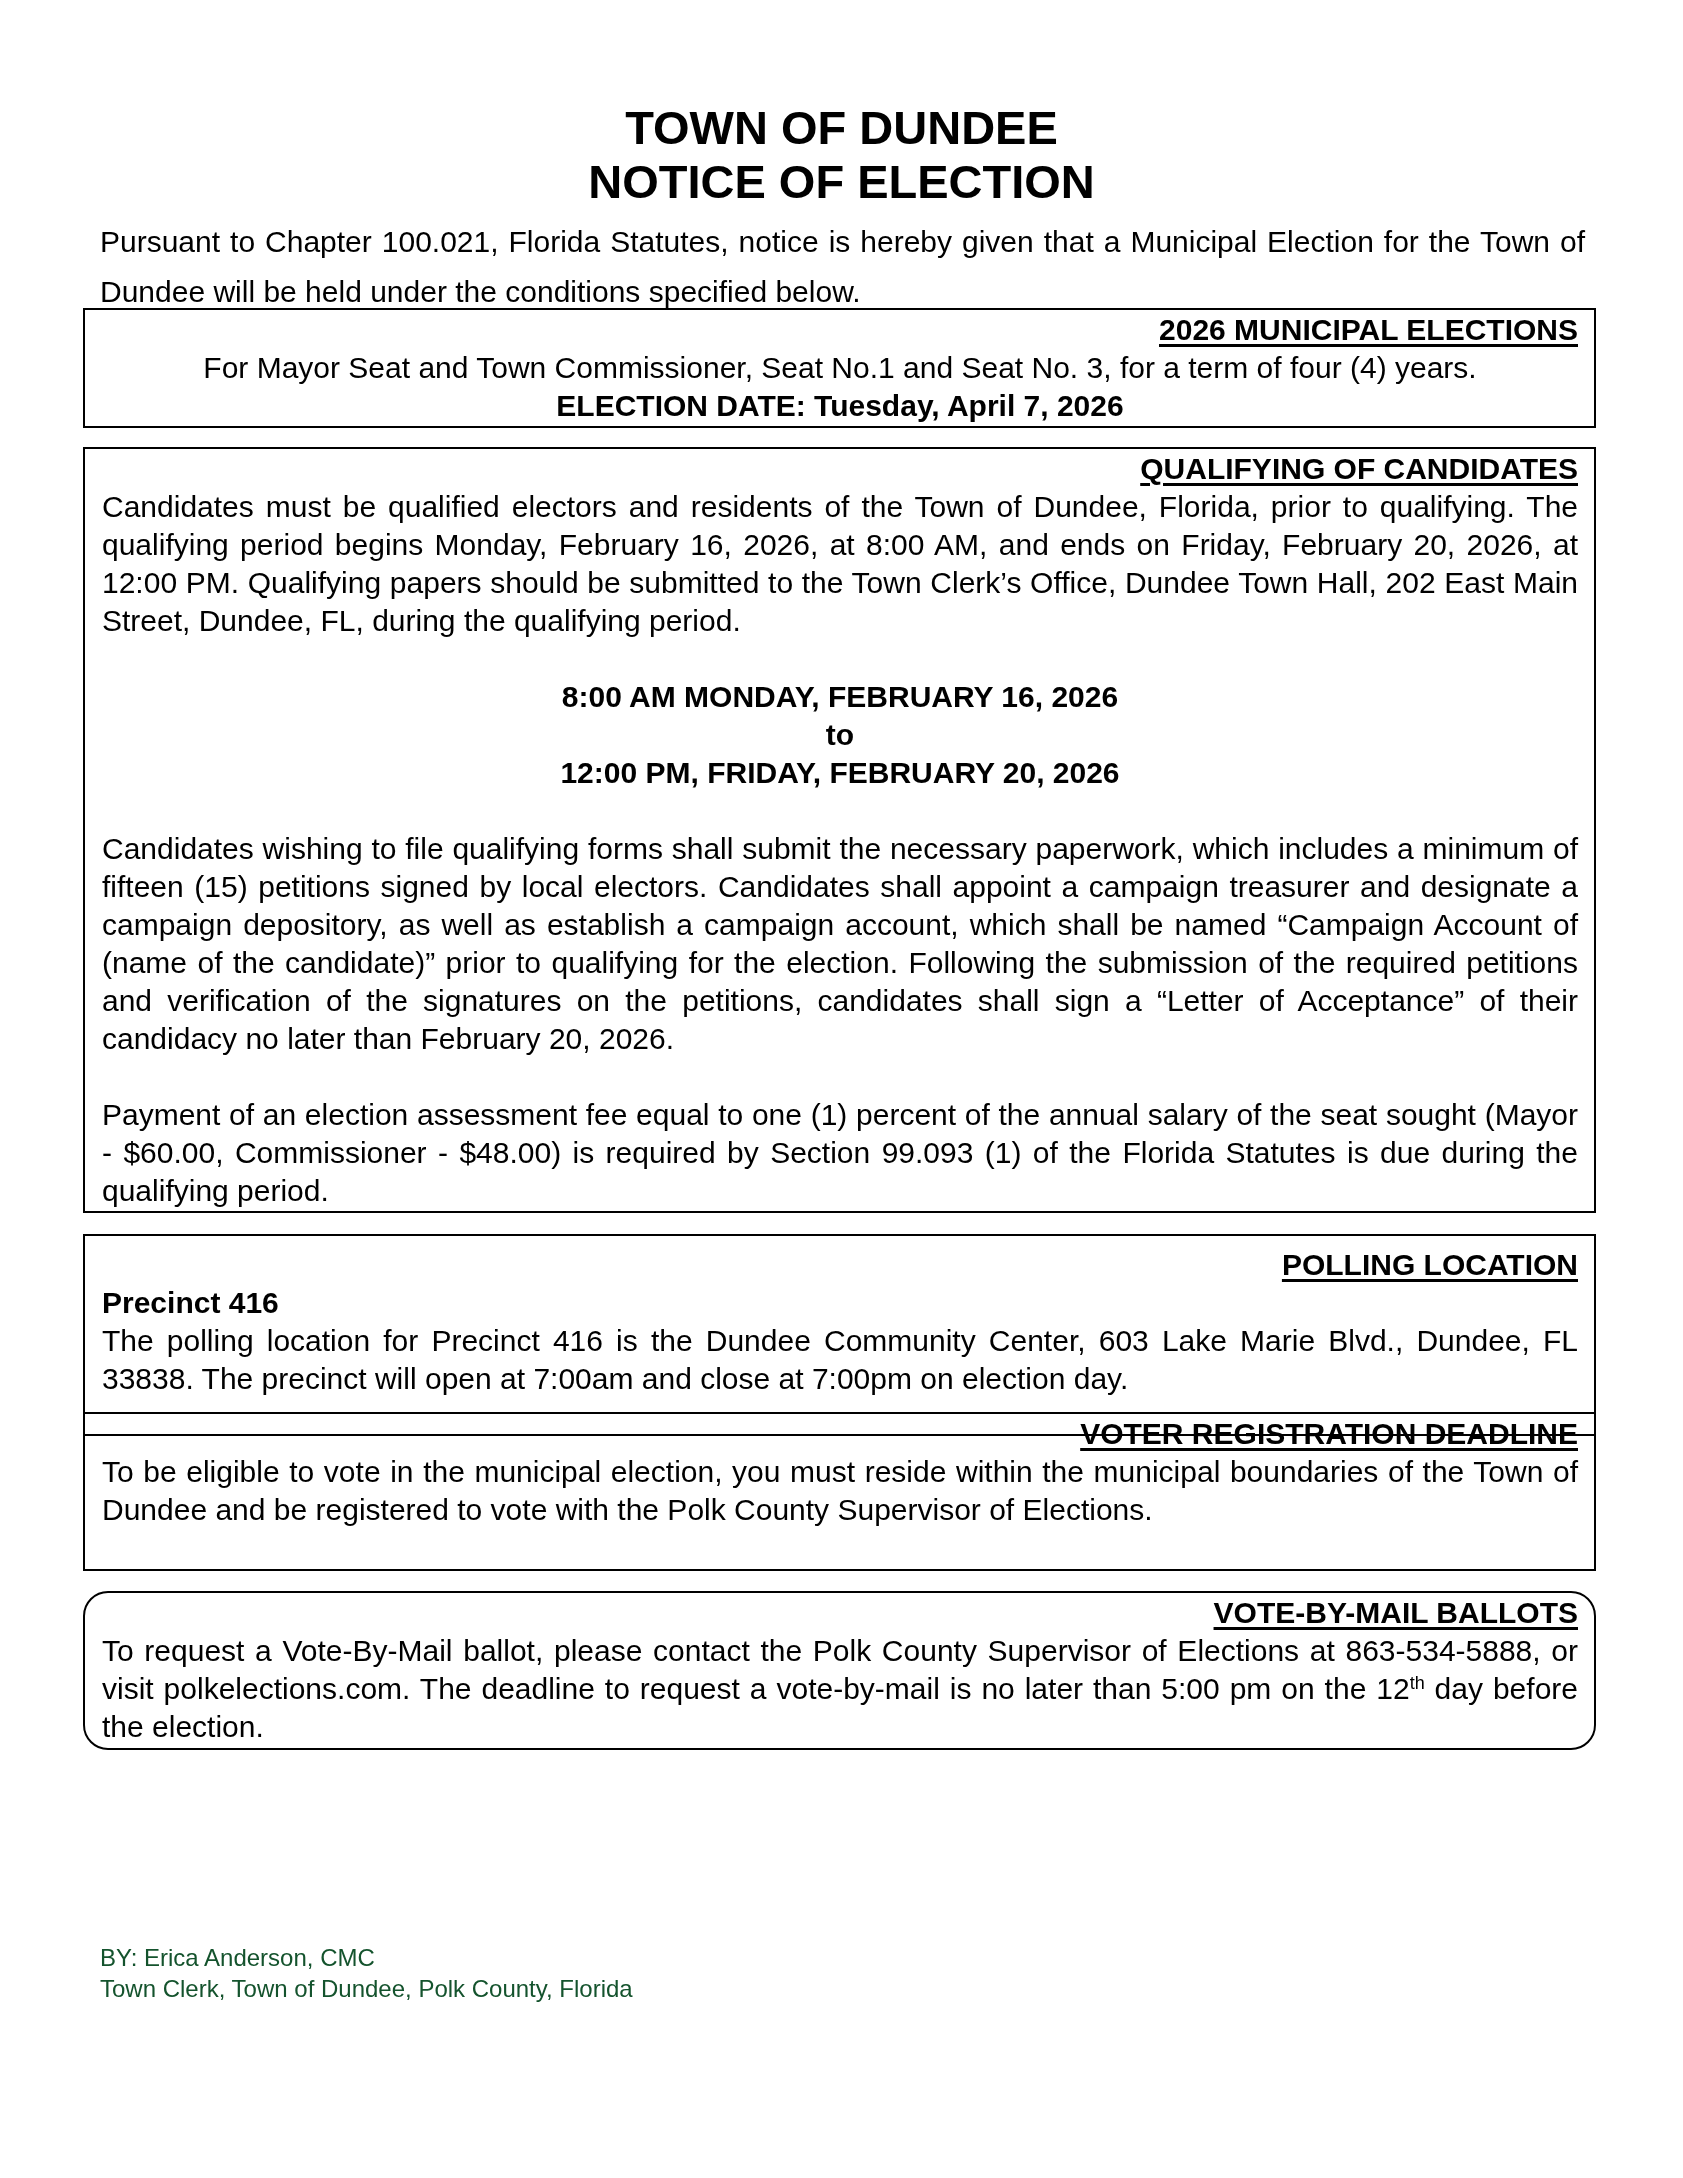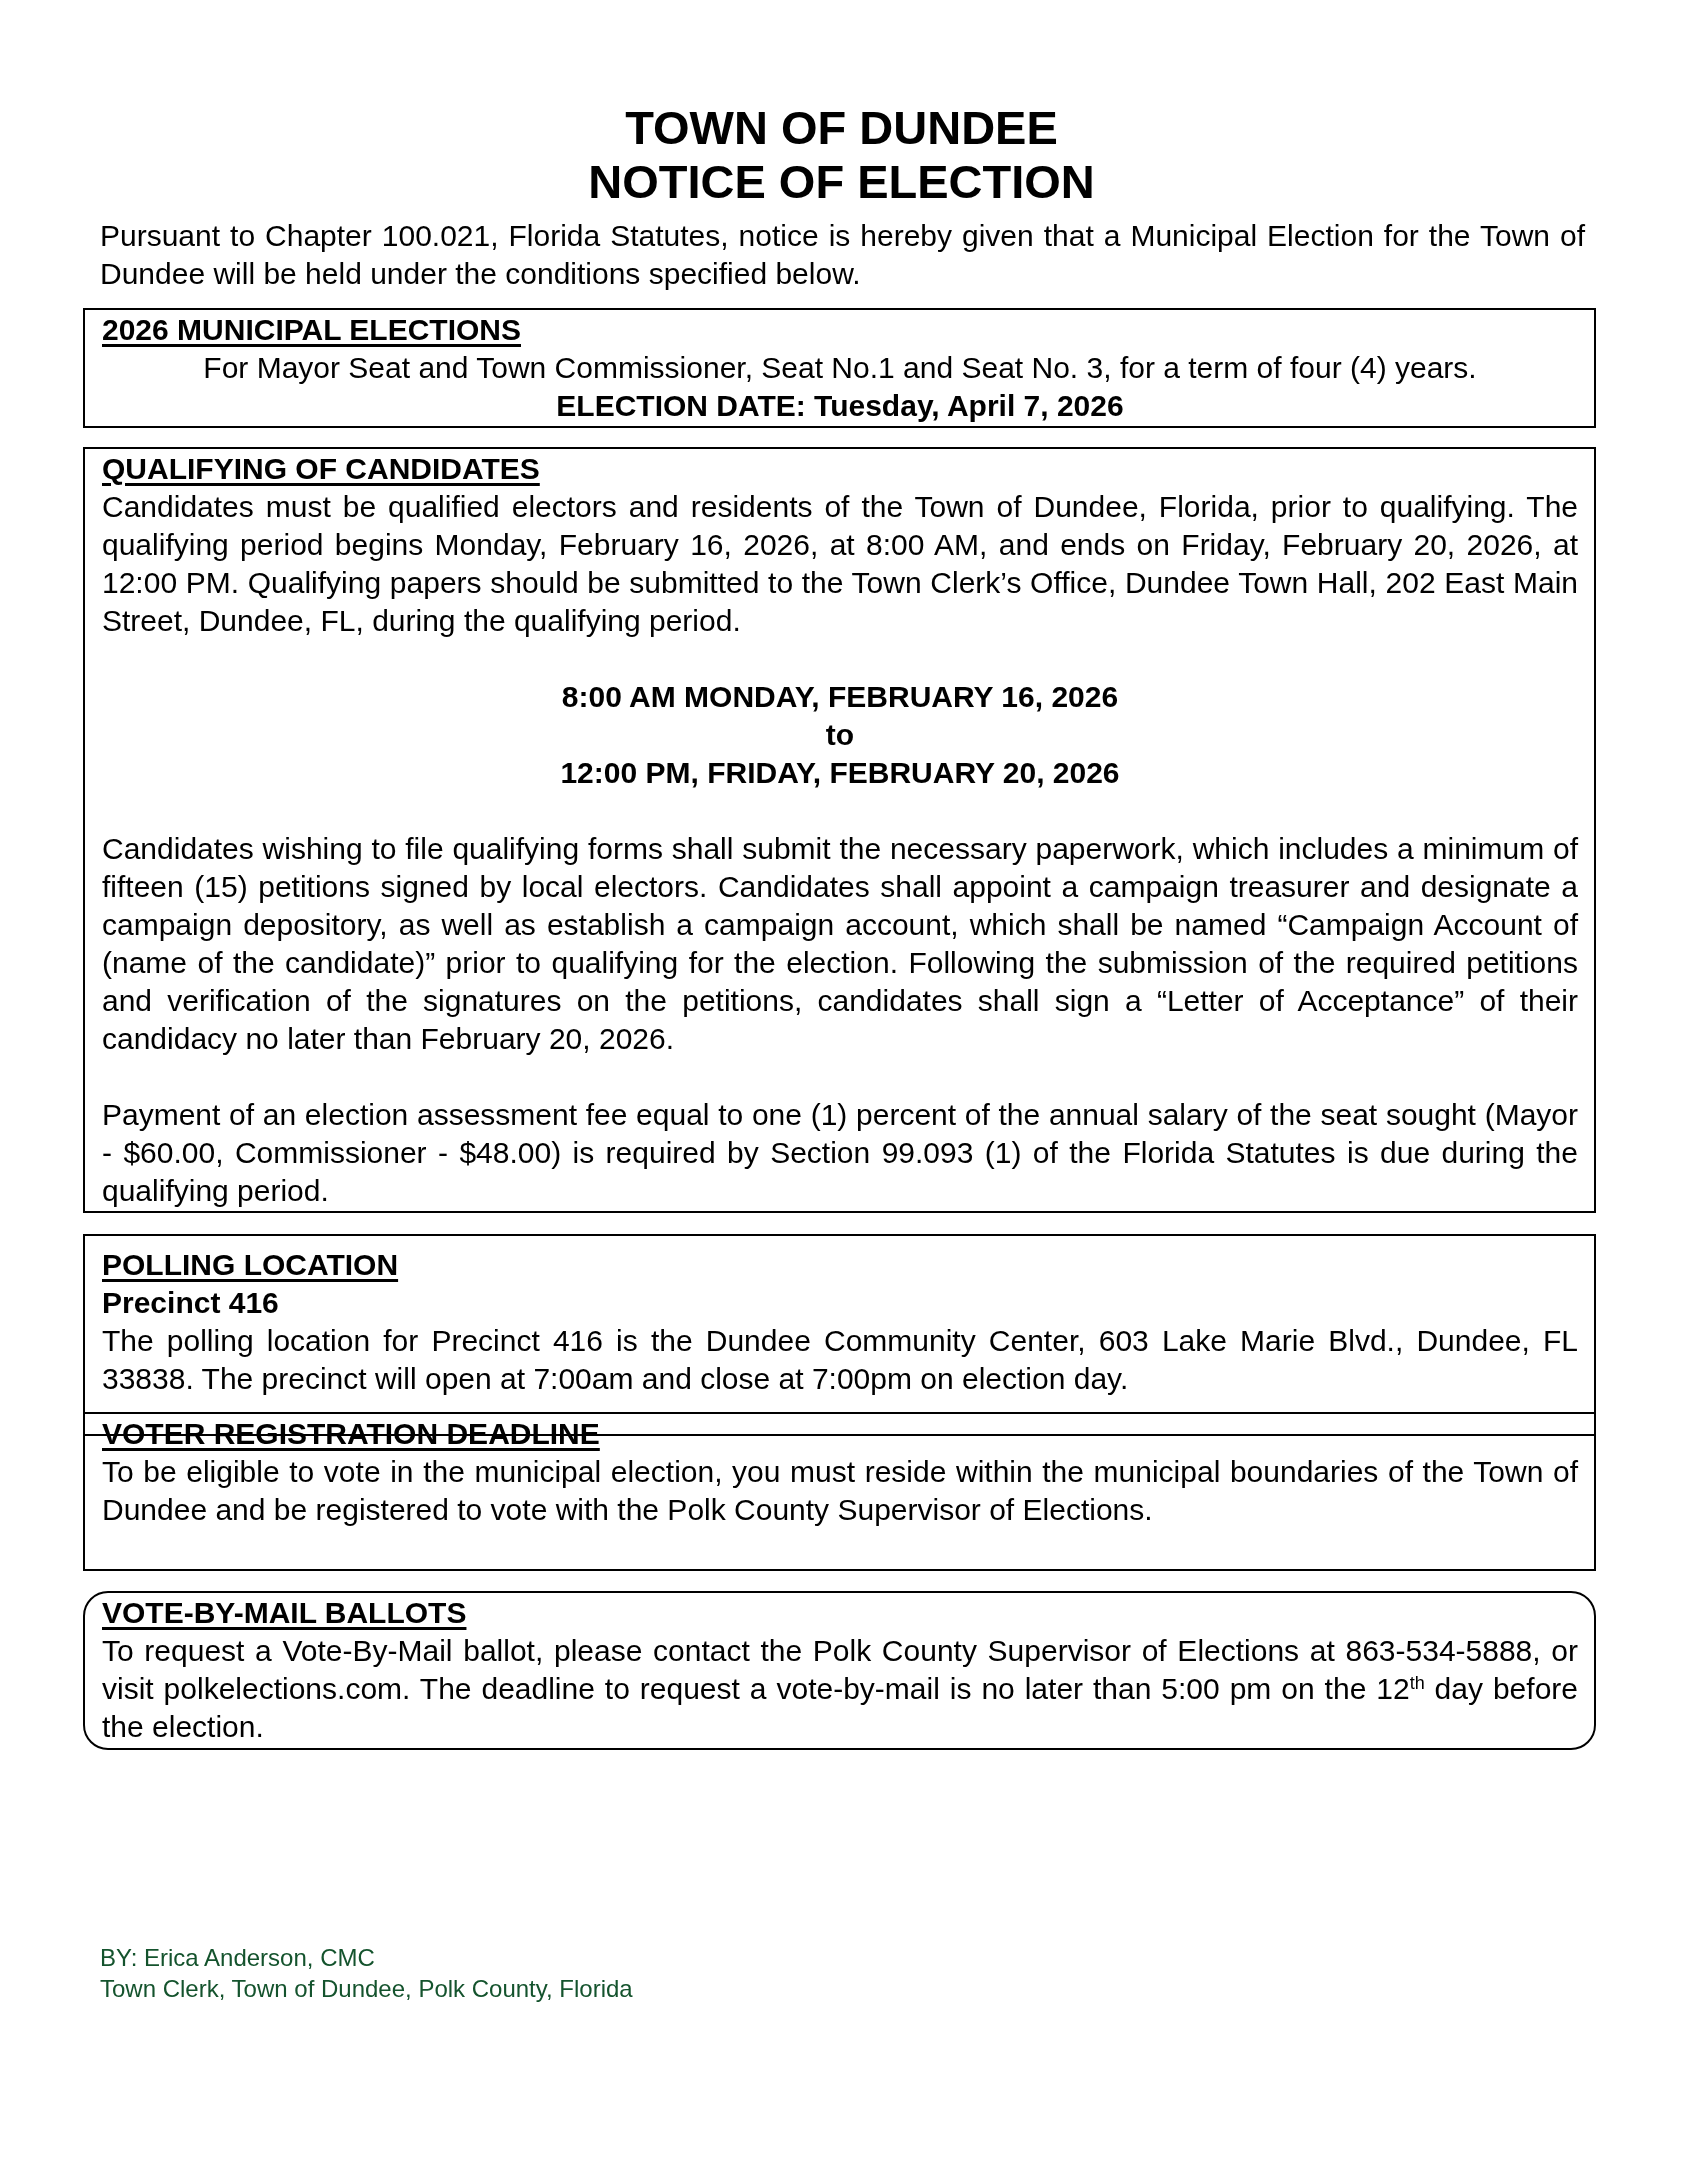--- a/index.html
+++ b/index.html
@@ -9,31 +9,31 @@
   }
   .page { position: absolute; left: 0; top: 0; width: 1683px; height: 2178px; }
   .title {
     position: absolute; left: 0; width: 1683px; text-align: center;
     font-weight: bold; font-size: 47px; line-height: 54px; margin: 0;
   }
   .t1 { top: 101px; }
   .t2 { top: 155px; }
   .intro {
     position: absolute; left: 100px; width: 1485px; top: 217px;
-    font-size: 30px; line-height: 38px; margin: 0; text-align: justify;
+    font-size: 30px; line-height: 50px; margin: 0; text-align: justify;
   }
   .box {
     position: absolute; left: 83px; width: 1513px;
     border: 2.5px solid #000; box-sizing: border-box;
     padding: 0 16px 0 17px;
     font-size: 30px; line-height: 38px;
   }
   .box p { margin: 0; }
   .box .hdr {
-    text-align: left; font-weight: bold; text-decoration: underline;
+    text-align: right; font-weight: bold; text-decoration: underline;
     text-decoration-thickness: 3px; text-underline-offset: 4px;
   }
   .center { text-align: center; }
   .bold { font-weight: bold; }
   .justify { text-align: justify; text-align-last: left; }
   .gap { height: 38px; }
   #box1 { top: 308px; height: 120px; padding-top: 1px; }
   #box2 { top: 447px; height: 766px; padding-top: 1px; }
   #box3 { top: 1234px; height: 202px; padding-top: 10px; }
   #box4 { top: 1412px; height: 159px; padding-top: 1px; }

